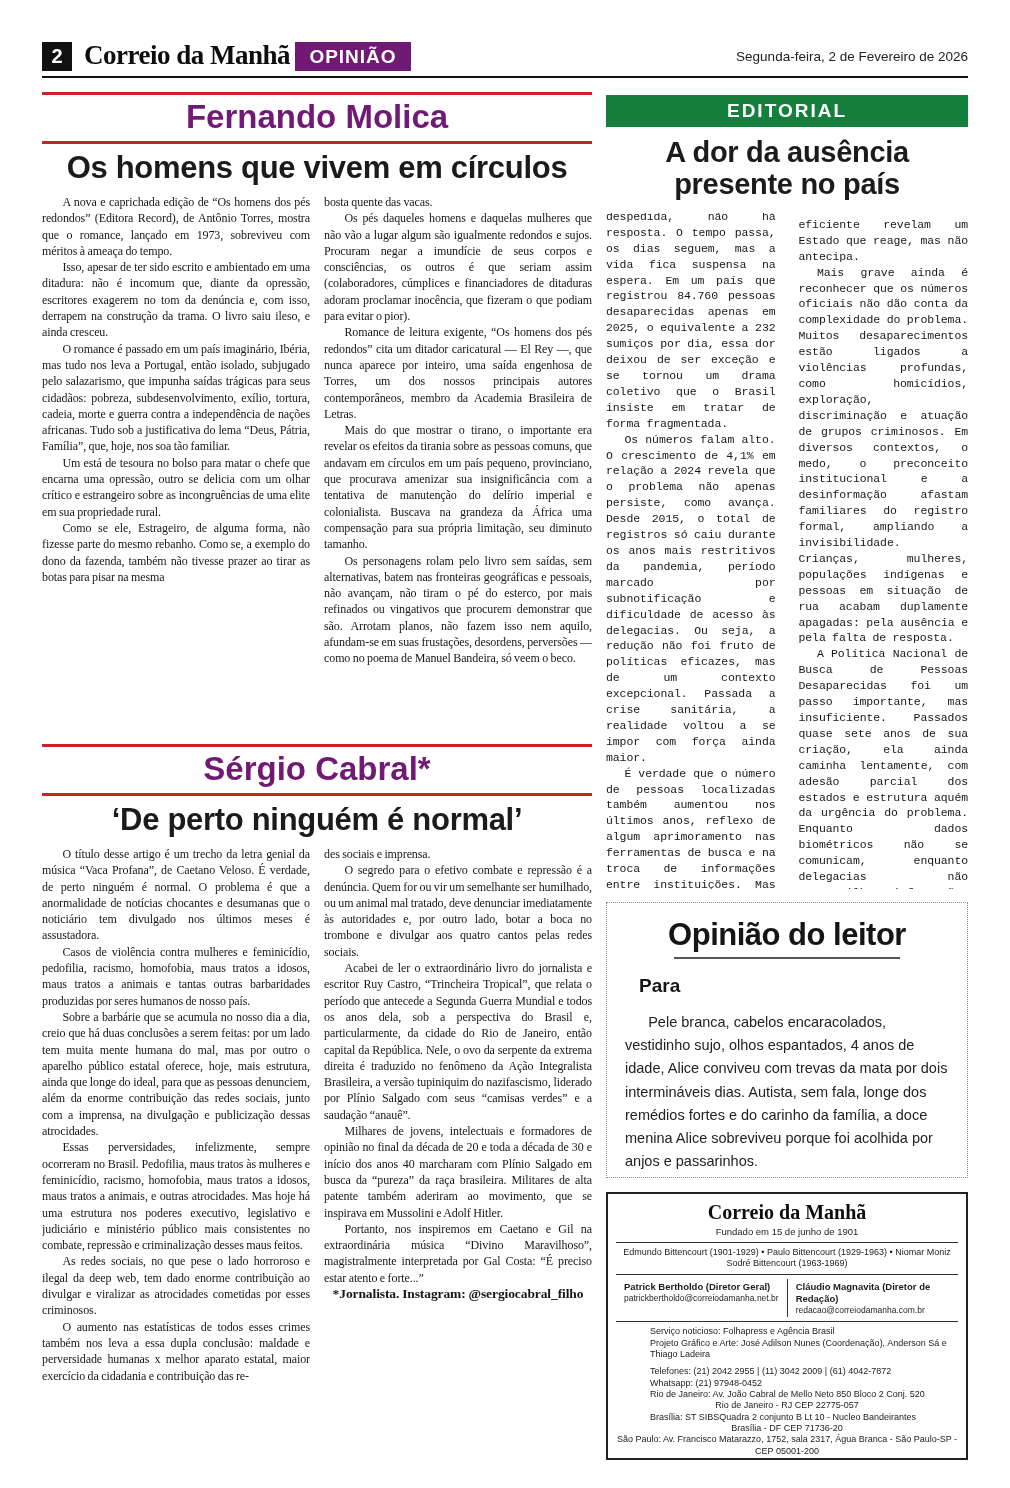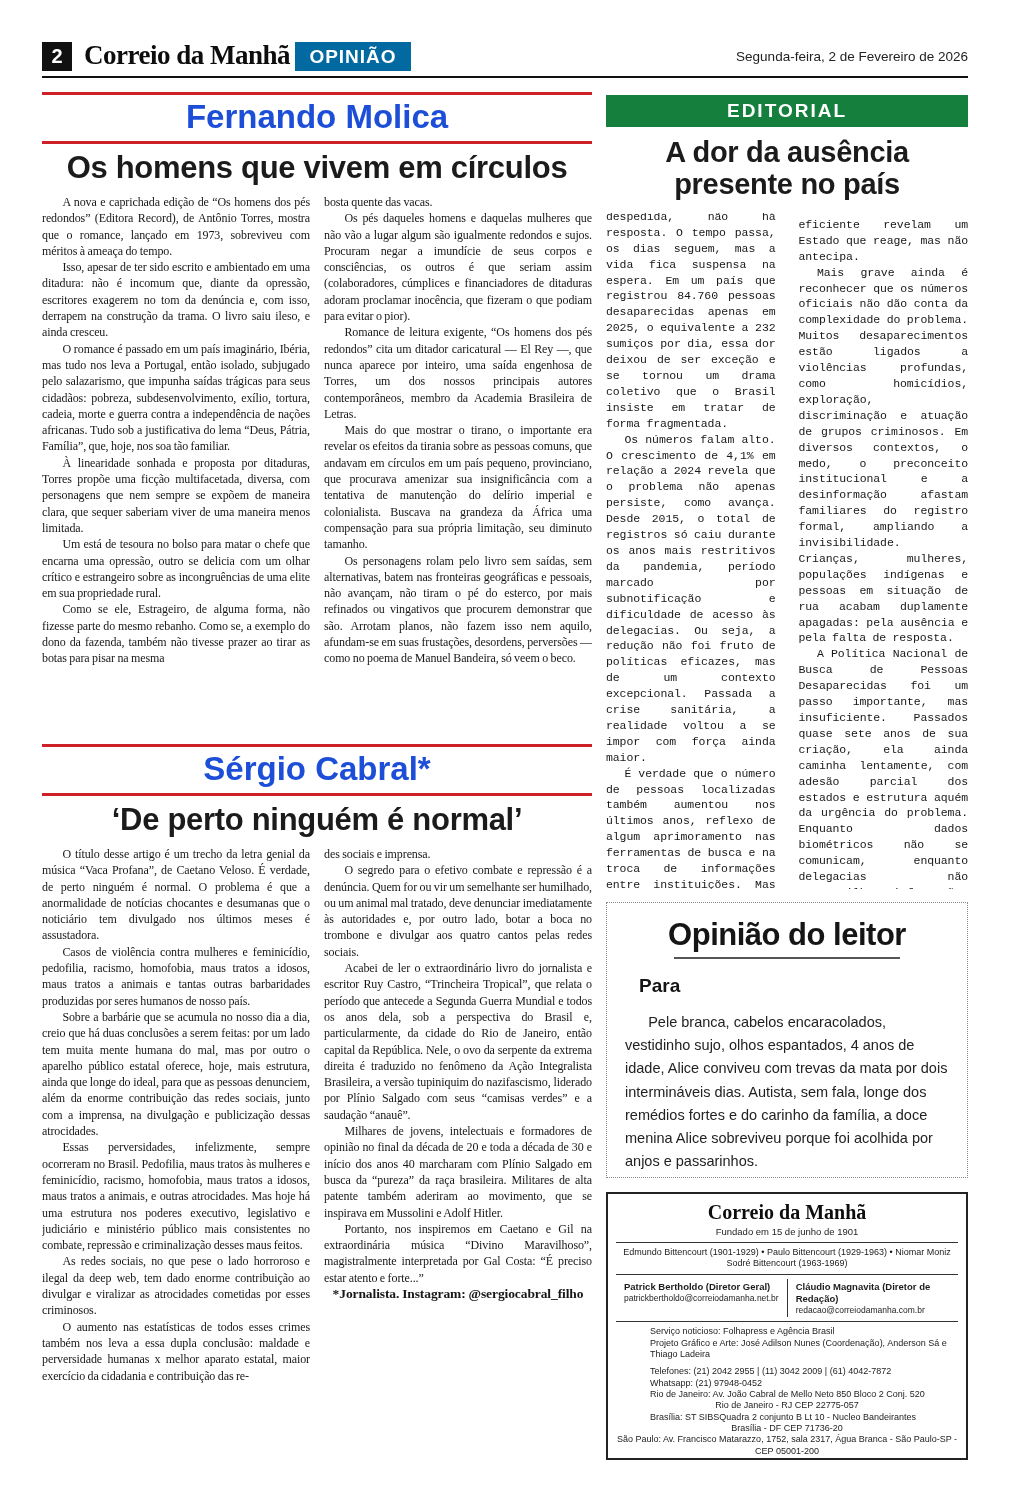--- a/index.html
+++ b/index.html
@@ -5,29 +5,29 @@
   html,body{margin:0;padding:0;background:#e9e9e7;}
   .page{position:relative;width:1010px;height:1488px;background:#ffffff;margin:0 auto;
         font-family:"Liberation Sans",sans-serif;color:#141414;overflow:hidden;}
   
   .hdr{position:absolute;left:42px;top:42px;width:926px;height:34px;}
   .hdr-rule{position:absolute;left:42px;top:76px;width:926px;height:2px;background:#111;}
   .pgnum{position:absolute;left:0;top:0;width:30px;height:29px;background:#111;color:#fff;
          font-weight:bold;font-size:20px;display:flex;align-items:center;justify-content:center;}
   .brand{position:absolute;left:42px;top:-2px;font-family:"Liberation Serif",serif;font-weight:bold;
          font-size:27px;letter-spacing:-0.5px;color:#0d0d0d;}
-  .secbox{position:absolute;left:253px;top:0;width:116px;height:29px;background:#0369a1;color:#fff;
+  .secbox{position:absolute;left:253px;top:0;width:116px;height:29px;background:#701a75;color:#fff;
           font-weight:bold;font-size:19px;letter-spacing:1px;display:flex;align-items:center;justify-content:center;}
   .hdate{position:absolute;right:0;top:7px;font-size:13.5px;color:#222;}
   
   .left-region{position:absolute;left:42px;top:92px;width:550px;}
   .right-region{position:absolute;left:606px;top:95px;width:362px;}
   
   .red-rule{height:3px;background:#cd2027;}
-  .author{font-size:33px;font-weight:bold;text-align:center;padding:3px 0 5px;color:#1d4ed8;}
+  .author{font-size:33px;font-weight:bold;text-align:center;padding:3px 0 5px;color:#701a75;}
   .art-headline{font-size:31px;font-weight:600;text-align:center;padding:6px 0 8px;color:#1b1b1b;letter-spacing:-0.3px;}
   
   .cols{display:flex;gap:14px;text-align:justify;font-family:"Liberation Serif",serif;
         font-size:12px;line-height:16.3px;color:#171717;letter-spacing:-0.1px;word-spacing:-0.4px;overflow:hidden;}
   .col{flex:1;min-width:0;}
   .cols p{margin:0;text-indent:1.7em;}
   .cols p.cont{text-indent:0;}
   .molica-body{height:534px;}
   .cabral-body{height:582px;}
   .cabral-foot{margin-top:14px;text-indent:0 !important;font-weight:bold;text-align:center;font-size:13.5px;}
@@ -82,21 +82,20 @@
     <div>
       <div class="red-rule"></div>
       <div class="author">Fernando Molica</div>
       <div class="red-rule"></div>
       <div class="art-headline">Os homens que vivem em círculos</div>
       <div class="cols molica-body">
         <div class="col">
           <p>A nova e caprichada edição de “Os homens dos pés redondos” (Editora Record), de Antônio Torres, mostra que o romance, lançado em 1973, sobreviveu com méritos à ameaça do tempo.</p>
           <p>Isso, apesar de ter sido escrito e ambientado em uma ditadura: não é incomum que, diante da opressão, escritores exagerem no tom da denúncia e, com isso, derrapem na construção da trama. O livro saiu ileso, e ainda cresceu.</p>
           <p>O romance é passado em um país imaginário, Ibéria, mas tudo nos leva a Portugal, então isolado, subjugado pelo salazarismo, que impunha saídas trágicas para seus cidadãos: pobreza, subdesenvolvimento, exílio, tortura, cadeia, morte e guerra contra a independência de nações africanas. Tudo sob a justificativa do lema “Deus, Pátria, Família”, que, hoje, nos soa tão familiar.</p>
-          <p>À linearidade sonhada e proposta por ditaduras, Torres propõe uma ficção multifacetada, diversa, com personagens que nem sempre se expõem de maneira clara, que sequer saberiam viver de uma maneira menos limitada.</p>
           <p>Um está de tesoura no bolso para matar o chefe que encarna uma opressão, outro se delicia com um olhar crítico e estrangeiro sobre as incongruências de uma elite em sua propriedade rural.</p>
           <p>Como se ele, Estrageiro, de alguma forma, não fizesse parte do mesmo rebanho. Como se, a exemplo do dono da fazenda, também não tivesse prazer ao tirar as botas para pisar na mesma</p>
         </div>
         <div class="col">
           <p class="cont">bosta quente das vacas.</p>
           <p>Os pés daqueles homens e daquelas mulheres que não vão a lugar algum são igualmente redondos e sujos. Procuram negar a imundície de seus corpos e consciências, os outros é que seriam assim (colaboradores, cúmplices e financiadores de ditaduras adoram proclamar inocência, que fizeram o que podiam para evitar o pior).</p>
           <p>Romance de leitura exigente, “Os homens dos pés redondos” cita um ditador caricatural — El Rey —, que nunca aparece por inteiro, uma saída engenhosa de Torres, um dos nossos principais autores contemporâneos, membro da Academia Brasileira de Letras.</p>
           <p>Mais do que mostrar o tirano, o importante era revelar os efeitos da tirania sobre as pessoas comuns, que andavam em círculos em um país pequeno, provinciano, que procurava amenizar sua insignificância com a tentativa de manutenção do delírio imperial e colonialista. Buscava na grandeza da África uma compensação para sua própria limitação, seu diminuto tamanho.</p>
           <p>Os personagens rolam pelo livro sem saídas, sem alternativas, batem nas fronteiras geográficas e pessoais, não avançam, não tiram o pé do esterco, por mais refinados ou vingativos que procurem demonstrar que são. Arrotam planos, não fazem isso nem aquilo, afundam-se em suas frustações, desordens, perversões — como no poema de Manuel Bandeira, só veem o beco.</p>
         </div>

